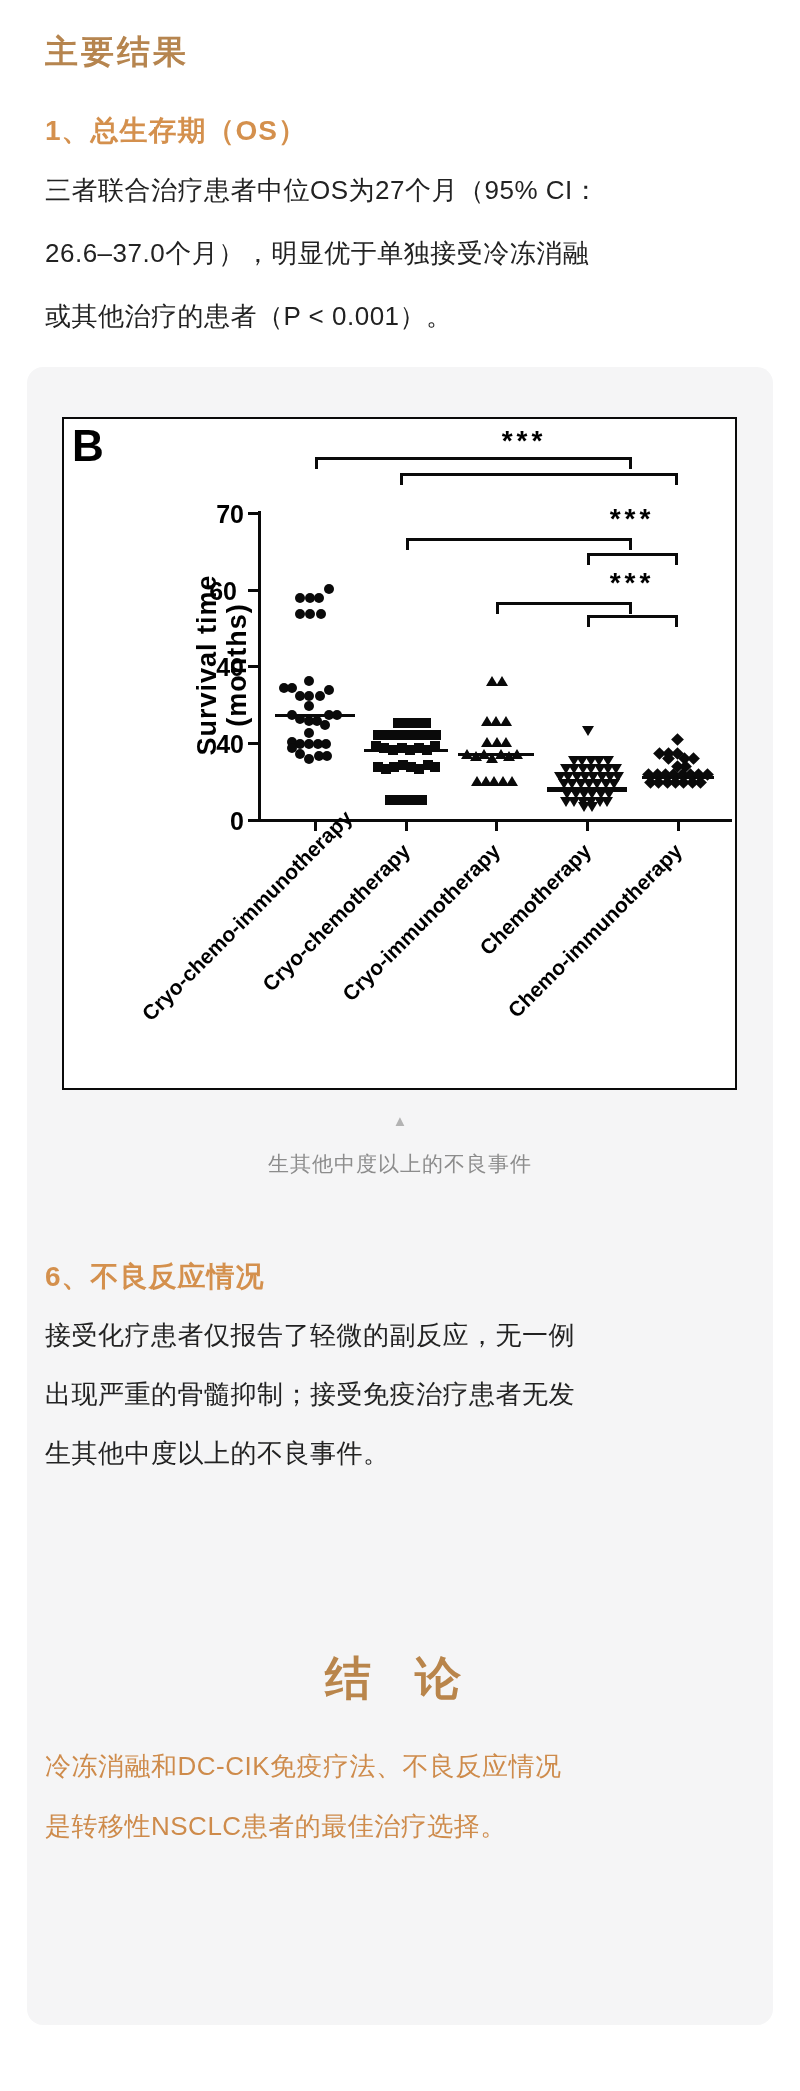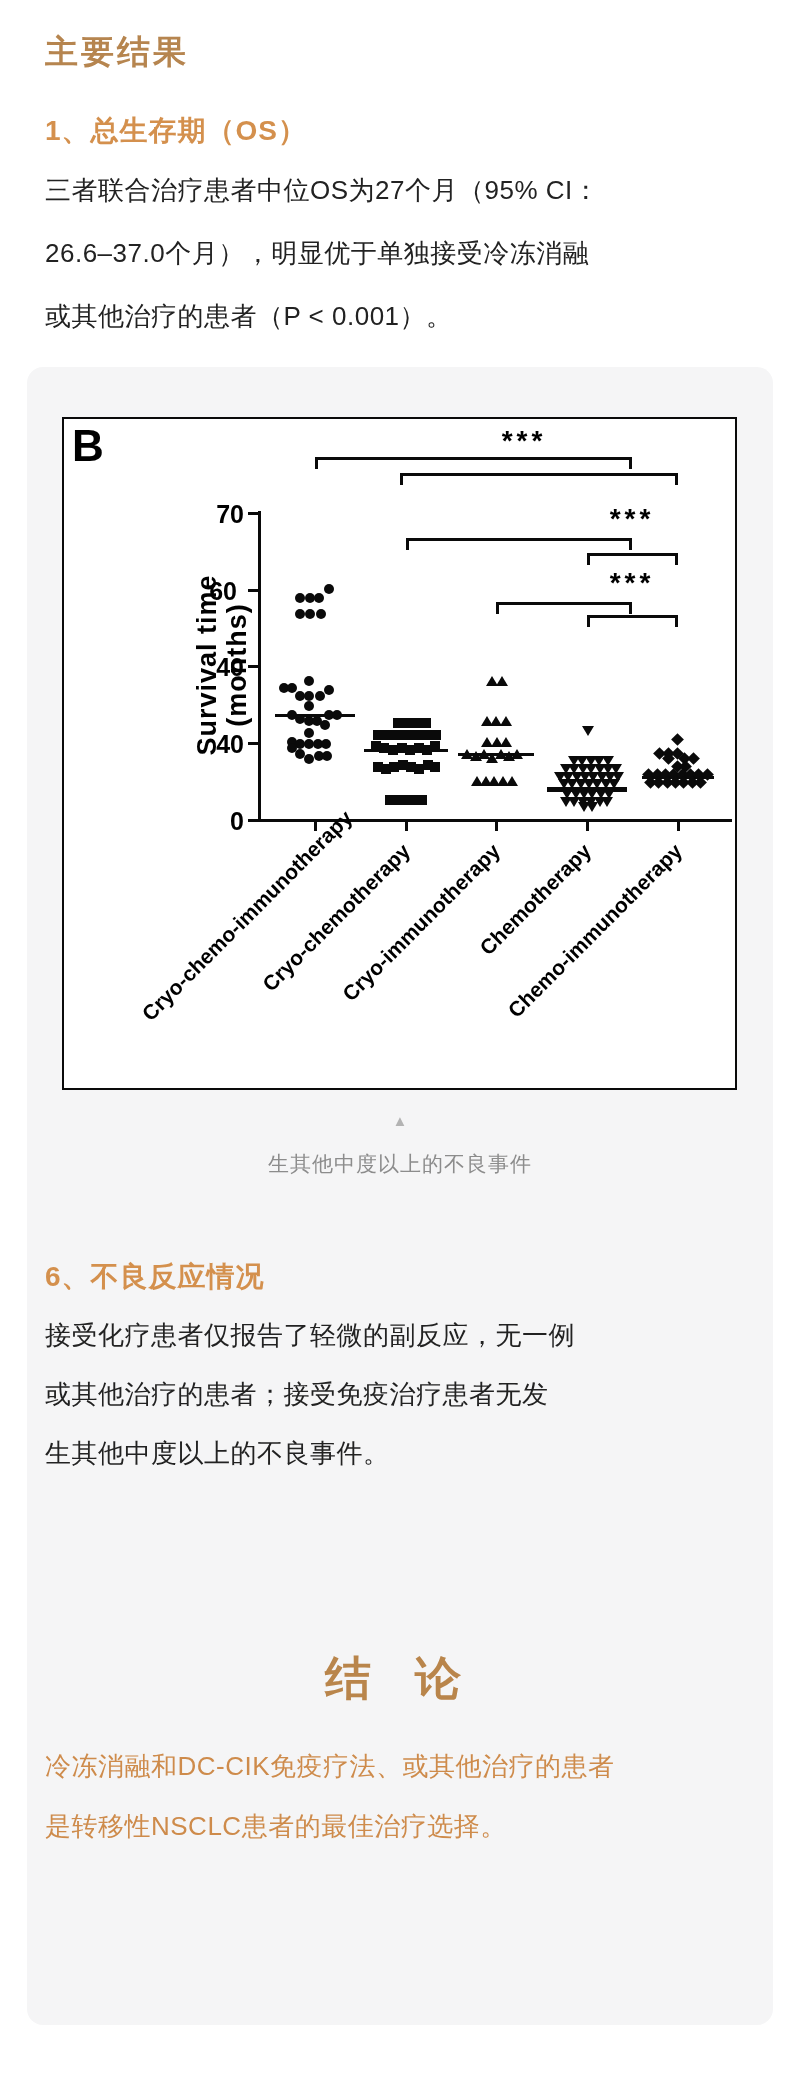--- a/index.html
+++ b/index.html
@@ -240,18 +240,18 @@
       <div class="bracket" style="left: 523px; top: 196px; width: 91px;"></div>
       <div class="stars" style="left: 508px; top: 148px;">***</div>
     </div>
 </div>
 
 <div class="abs arrow-ind">▲</div>
 <div class="abs fig-caption">生其他中度以上的不良事件</div>
 
 <div class="abs sec-head h-s2">6、不良反应情况</div>
 <div class="abs body-para p2">接受化疗患者仅报告了轻微的副反应，无一例
-或其他治疗的患者；接受免疫治疗患者无发
+出现严重的骨髓抑制；接受免疫治疗患者无发
 生其他中度以上的不良事件。</div>
 
 <div class="abs concl-head">结 论</div>
-<div class="abs concl-body">冷冻消融和DC-CIK免疫疗法、或其他治疗的患者
+<div class="abs concl-body">冷冻消融和DC-CIK免疫疗法、不良反应情况
 是转移性NSCLC患者的最佳治疗选择。</div>
 
 </body></html>

